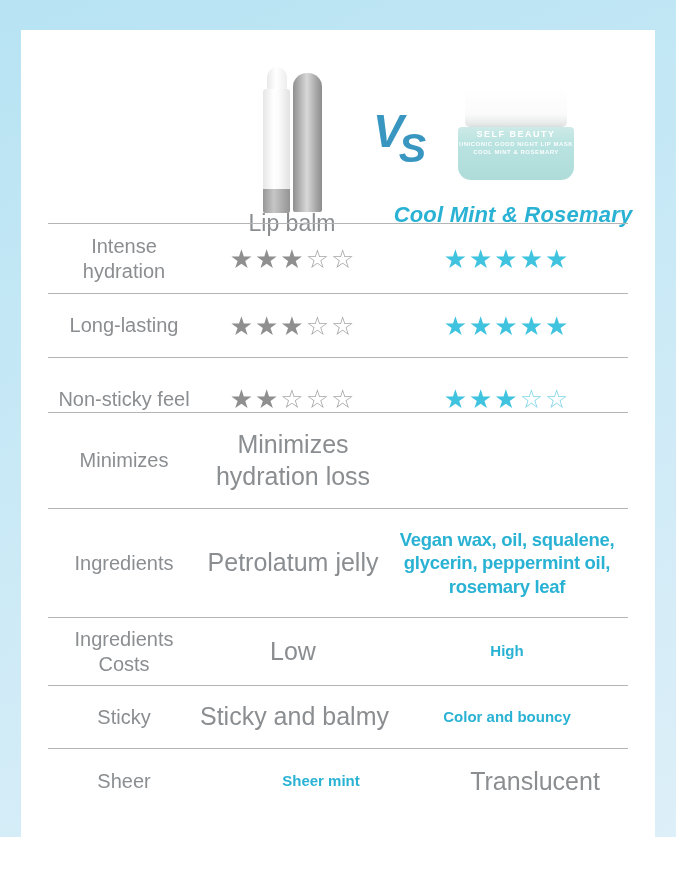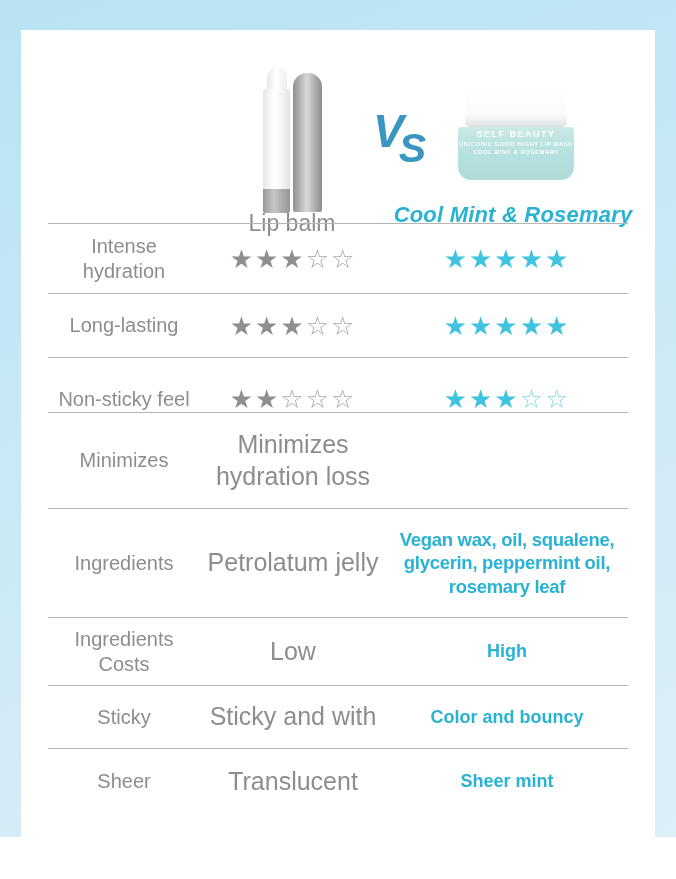--- a/index.html
+++ b/index.html
@@ -91,21 +91,21 @@
   .t-row:nth-child(3) { height: 55px; align-items: flex-end; }
   .t-row:nth-child(4) { height: 96px; }
   .t-row:nth-child(5) { height: 109px; }
   .t-row:nth-child(6) { height: 68px; }
   .t-row:nth-child(7) { height: 63px; }
   .t-row:nth-child(8) { height: 66px; }
 
   .t-label, .t-cell { text-align: center; white-space: pre; line-height: 1.25; }
   .t-label { width: 152px; font-size: 20px; color: var(--text-gray); font-weight: 300; }
   .t-cell.balm { width: 186px; font-size: 25px; color: var(--text-gray); font-weight: 400; }
-  .t-cell.mask { width: 242px; font-size: 18px; color: var(--accent-teal); font-weight: bold; }
+  .t-cell.mask { width: 242px; font-size: 15px; color: var(--accent-teal); font-weight: bold; }
   .t-row:nth-child(4) .t-cell.mask { font-size: 18.5px; }
   .t-row:nth-child(5) .t-cell.mask { font-size: 18.5px; letter-spacing: -0.3px; }
 
   .t-cell.stars { font-size: 26px; letter-spacing: 2px; font-weight: normal;
     font-family: "DejaVu Sans", sans-serif; line-height: 1; }
   .t-cell.balm .st.f { color: var(--star-gray); }
   .t-cell.balm .st.e { color: var(--star-gray-empty); }
   .t-cell.mask .st.f { color: var(--star-teal); }
   .t-cell.mask .st.e { color: var(--star-teal-empty); }
 </style>
@@ -169,24 +169,24 @@
 rosemary leaf</div>
         </div>
         <div class="t-row">
           <div class="t-label">Ingredients
 Costs</div>
           <div class="t-cell balm">Low</div>
           <div class="t-cell mask">High</div>
         </div>
         <div class="t-row">
           <div class="t-label">Sticky</div>
-          <div class="t-cell balm">Sticky and with</div>
+          <div class="t-cell balm">Sticky and balmy</div>
           <div class="t-cell mask">Color and bouncy</div>
         </div>
         <div class="t-row">
           <div class="t-label">Sheer</div>
+          <div class="t-cell mask">Sheer mint</div>
           <div class="t-cell balm">Translucent</div>
-          <div class="t-cell mask">Sheer mint</div>
         </div>
       </div>
 
   </div>
 </div>
 
 </body></html>

